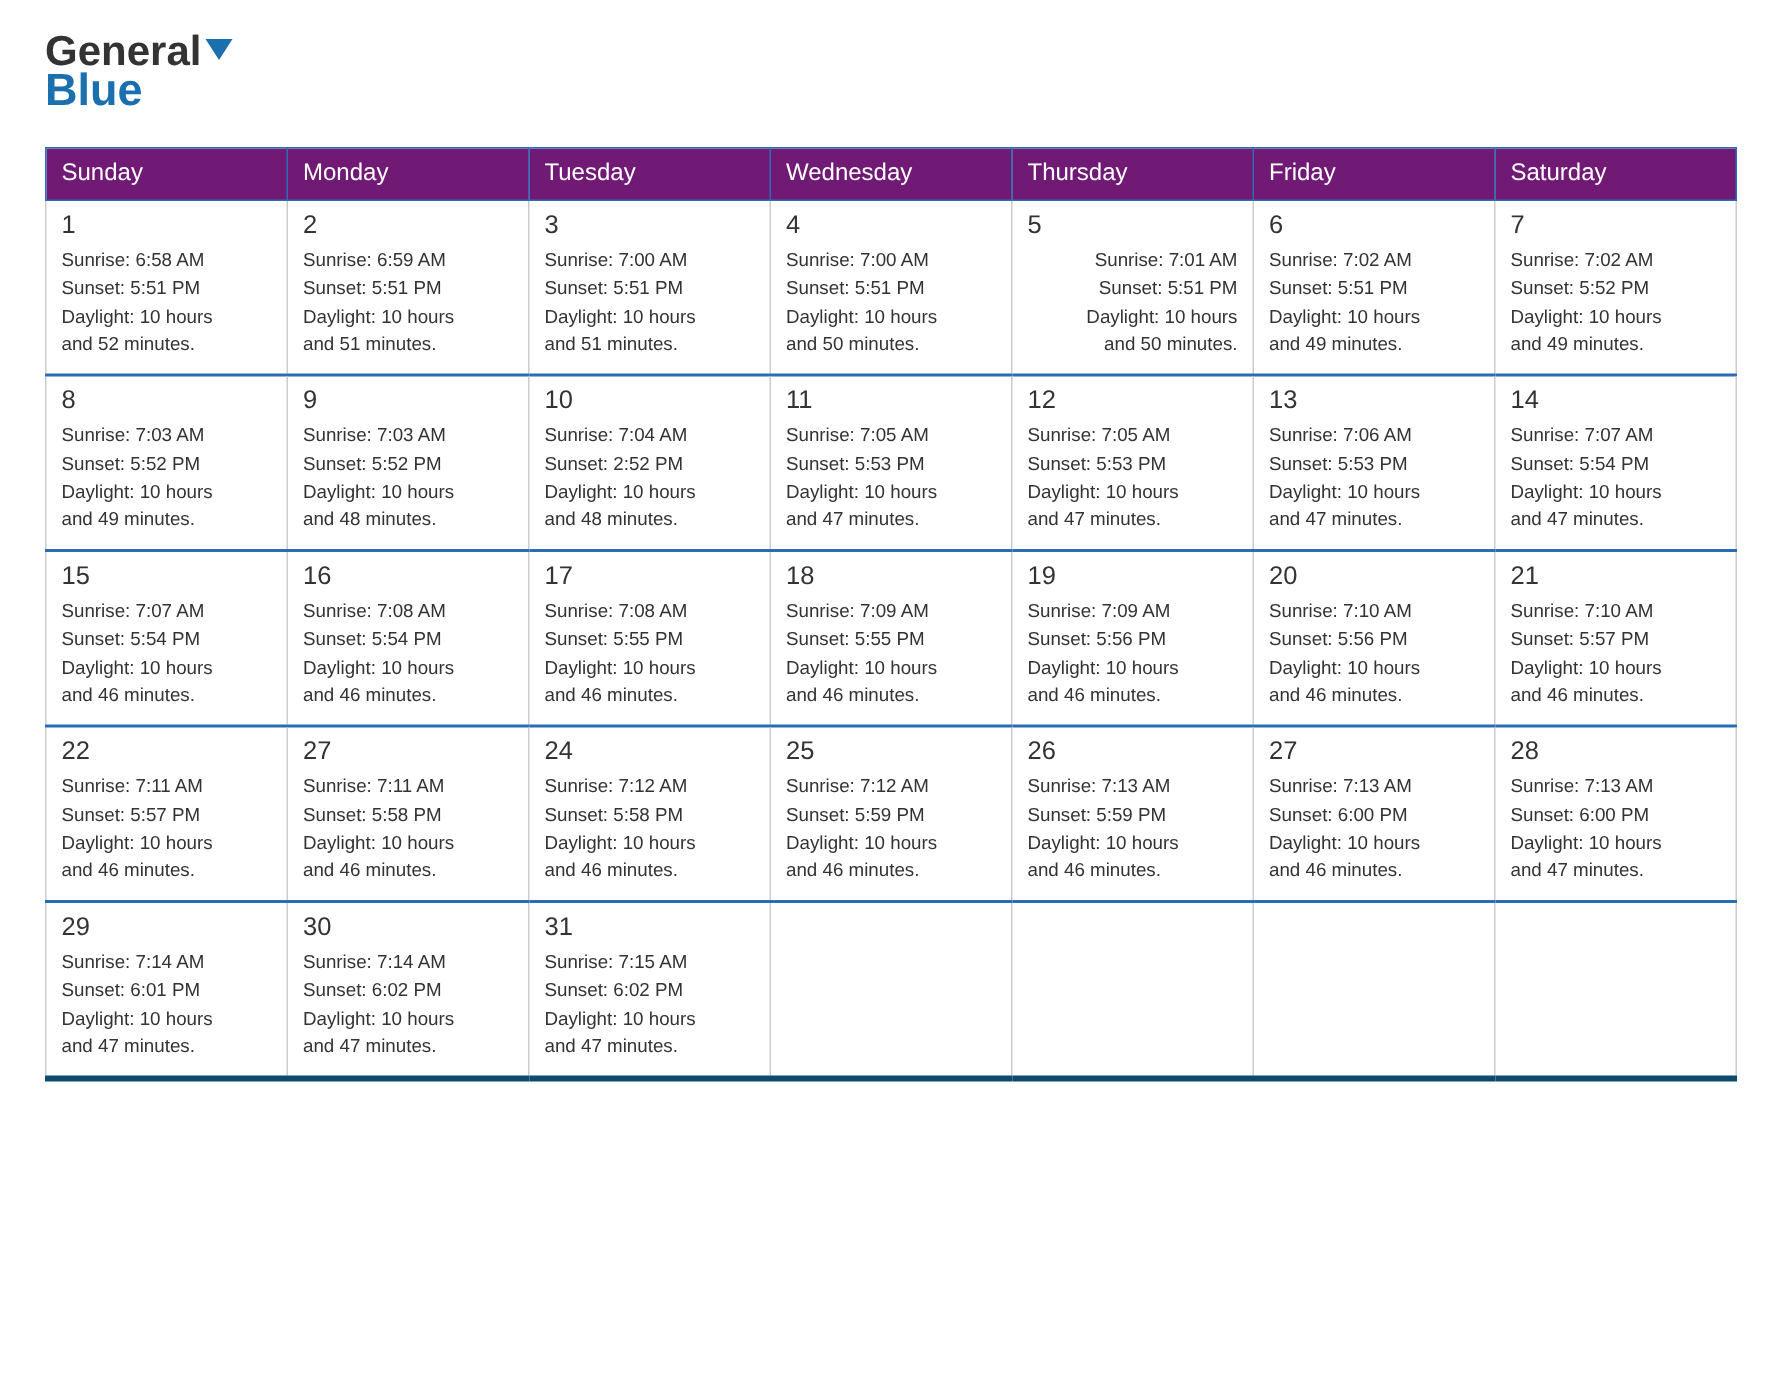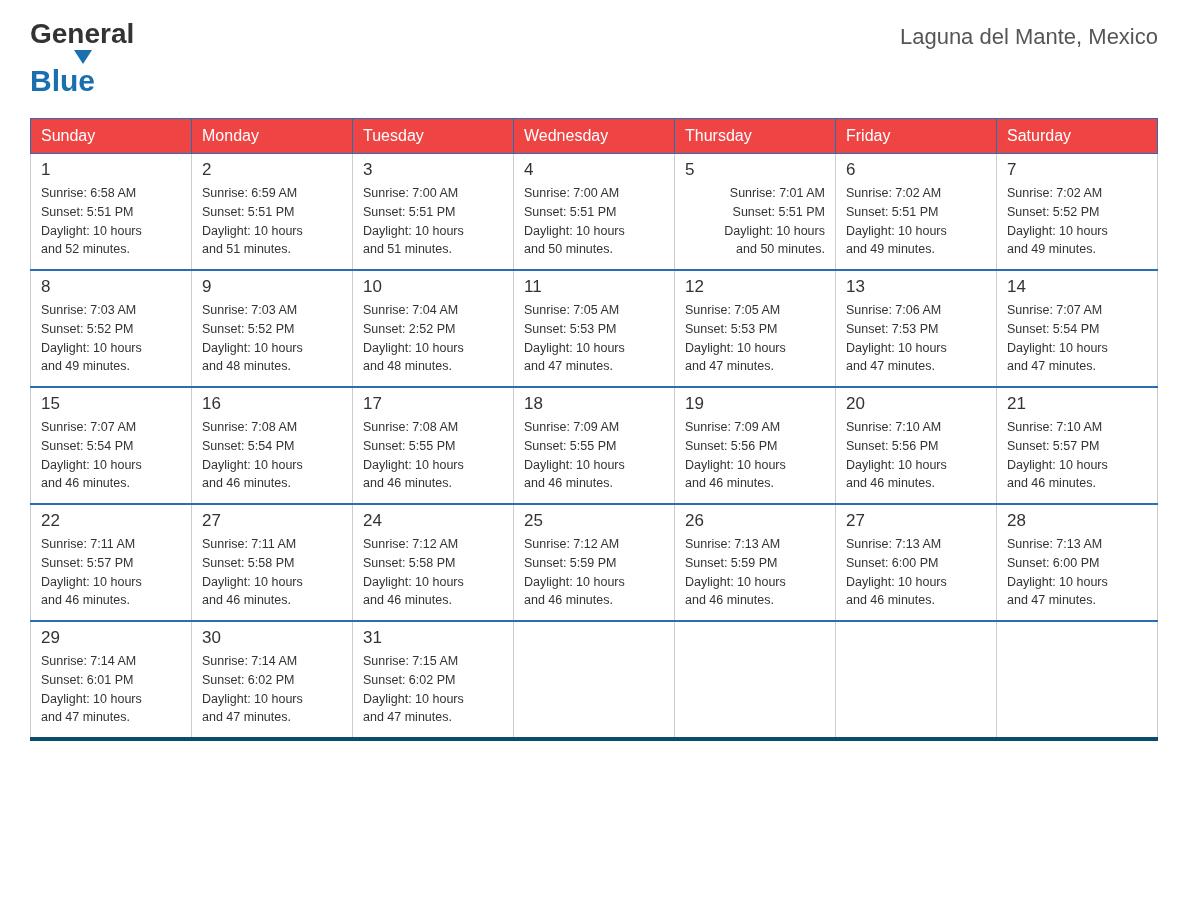--- a/index.html
+++ b/index.html
@@ -46,21 +46,21 @@
       font-size: 22px;
       color: #555;
       margin-top: 4px;
     }
     table {
       width: 100%;
       border-collapse: collapse;
       table-layout: fixed;
     }
     th {
-      background-color: #ef4444;
+      background-color: #701a75;
       color: #fff;
       padding: 8px 10px;
       font-size: 16px;
       font-weight: normal;
       text-align: left;
       border: 1px solid #2a6db5;
     }
     td {
       vertical-align: top;
       padding: 6px 10px 10px 10px;
@@ -87,30 +87,29 @@
     tr:last-child td {
       border-bottom: 4px solid #0c4a6e;
       margin-left: 30px;
     }
   </style>
 </head>
 <body>
 
 <div class="header">
   <div class="logo">
-    <div style="display:flex; align-items:center;flex-direction:column;">
+    <div style="display:flex; align-items:center;">
       <span class="logo-text">General</span>
       <svg width="22" height="22" viewBox="0 0 22 22" style="margin-left:1px; margin-top:-2px;">
         <polygon points="11,18 20,4 2,4" fill="#1a6faf"></polygon>
       </svg>
     </div>
     <div class="logo-blue-text">Blue</div>
   </div>
   <div class="title-block">
-    <div class="location">Laguna del Mante, Mexico</div>
   </div>
 </div>
 
 <table>
   <thead>
     <tr>
       <th>Sunday</th>
       <th>Monday</th>
       <th>Tuesday</th>
       <th>Wednesday</th>
@@ -203,21 +202,21 @@
         <td>
           <span class="day-number">12</span>
           <div class="day-info" style="white-space: pre-line;">Sunrise: 7:05 AM
 Sunset: 5:53 PM
 Daylight: 10 hours
 and 47 minutes.</div>
         </td>
         <td>
           <span class="day-number">13</span>
           <div class="day-info" style="white-space: pre-line;">Sunrise: 7:06 AM
-Sunset: 7:53 PM
+Sunset: 5:53 PM
 Daylight: 10 hours
 and 47 minutes.</div>
         </td>
         <td>
           <span class="day-number">14</span>
           <div class="day-info" style="white-space: pre-line;">Sunrise: 7:07 AM
 Sunset: 5:54 PM
 Daylight: 10 hours
 and 47 minutes.</div>
         </td>

